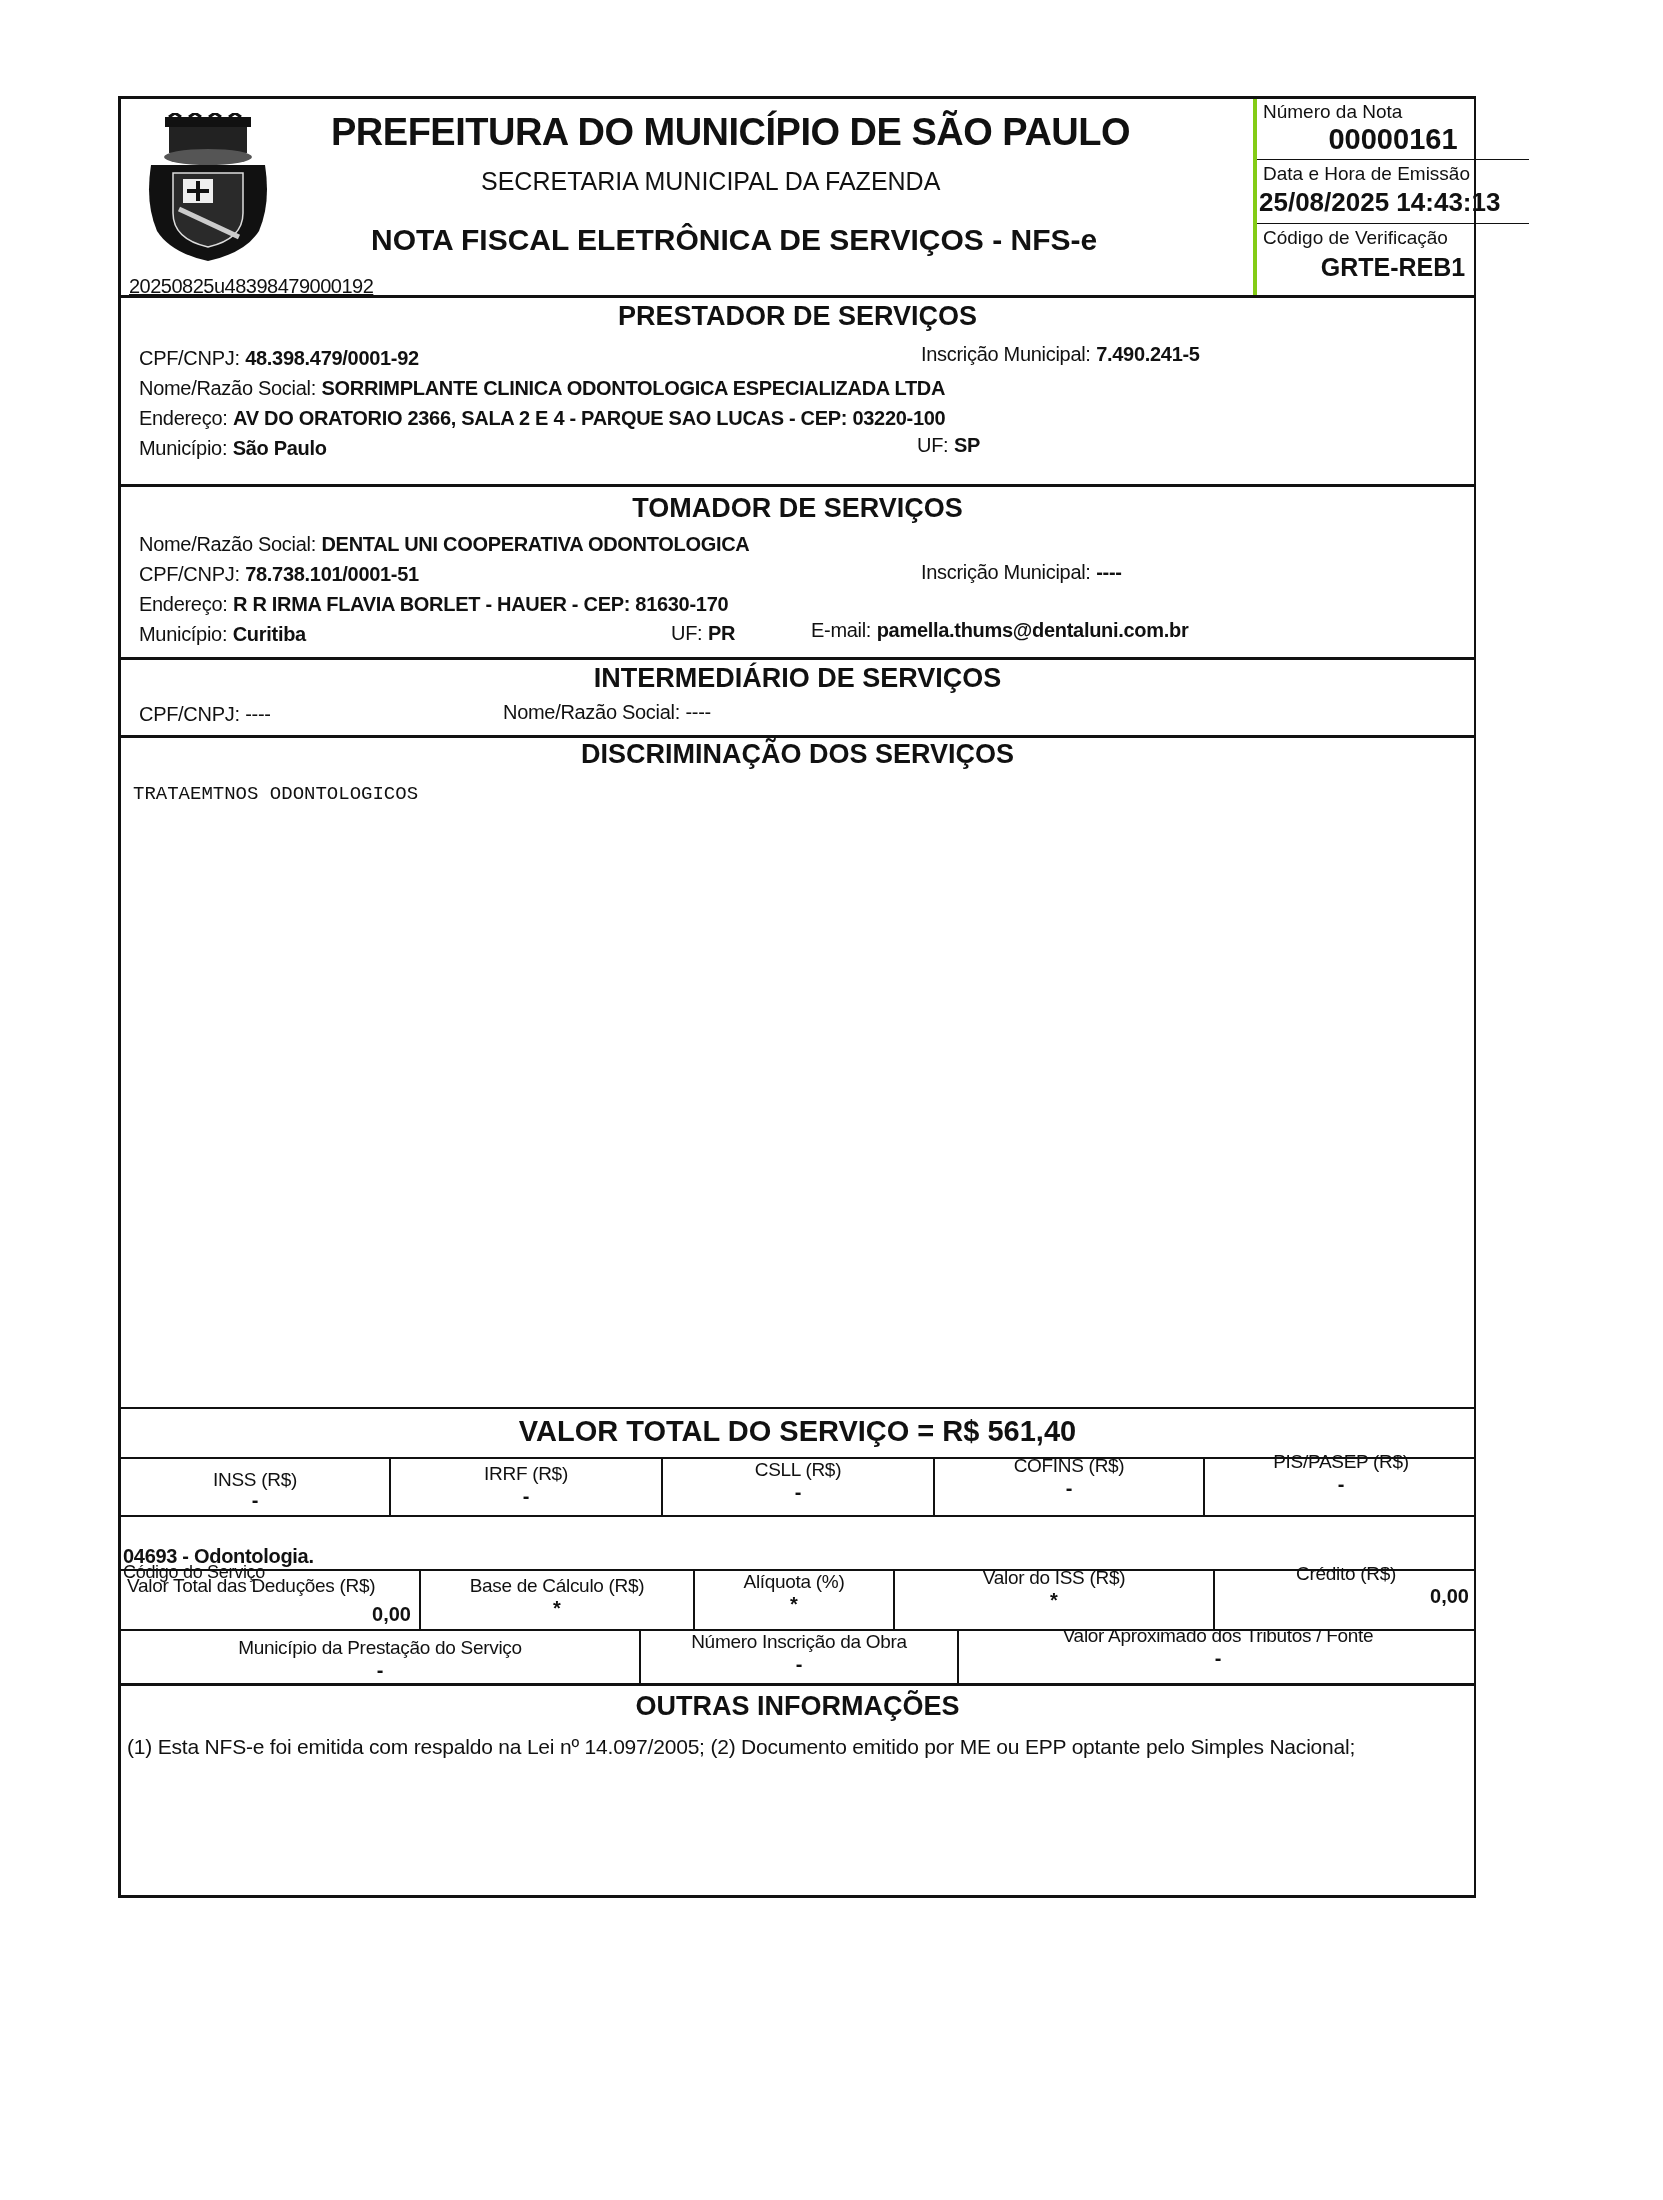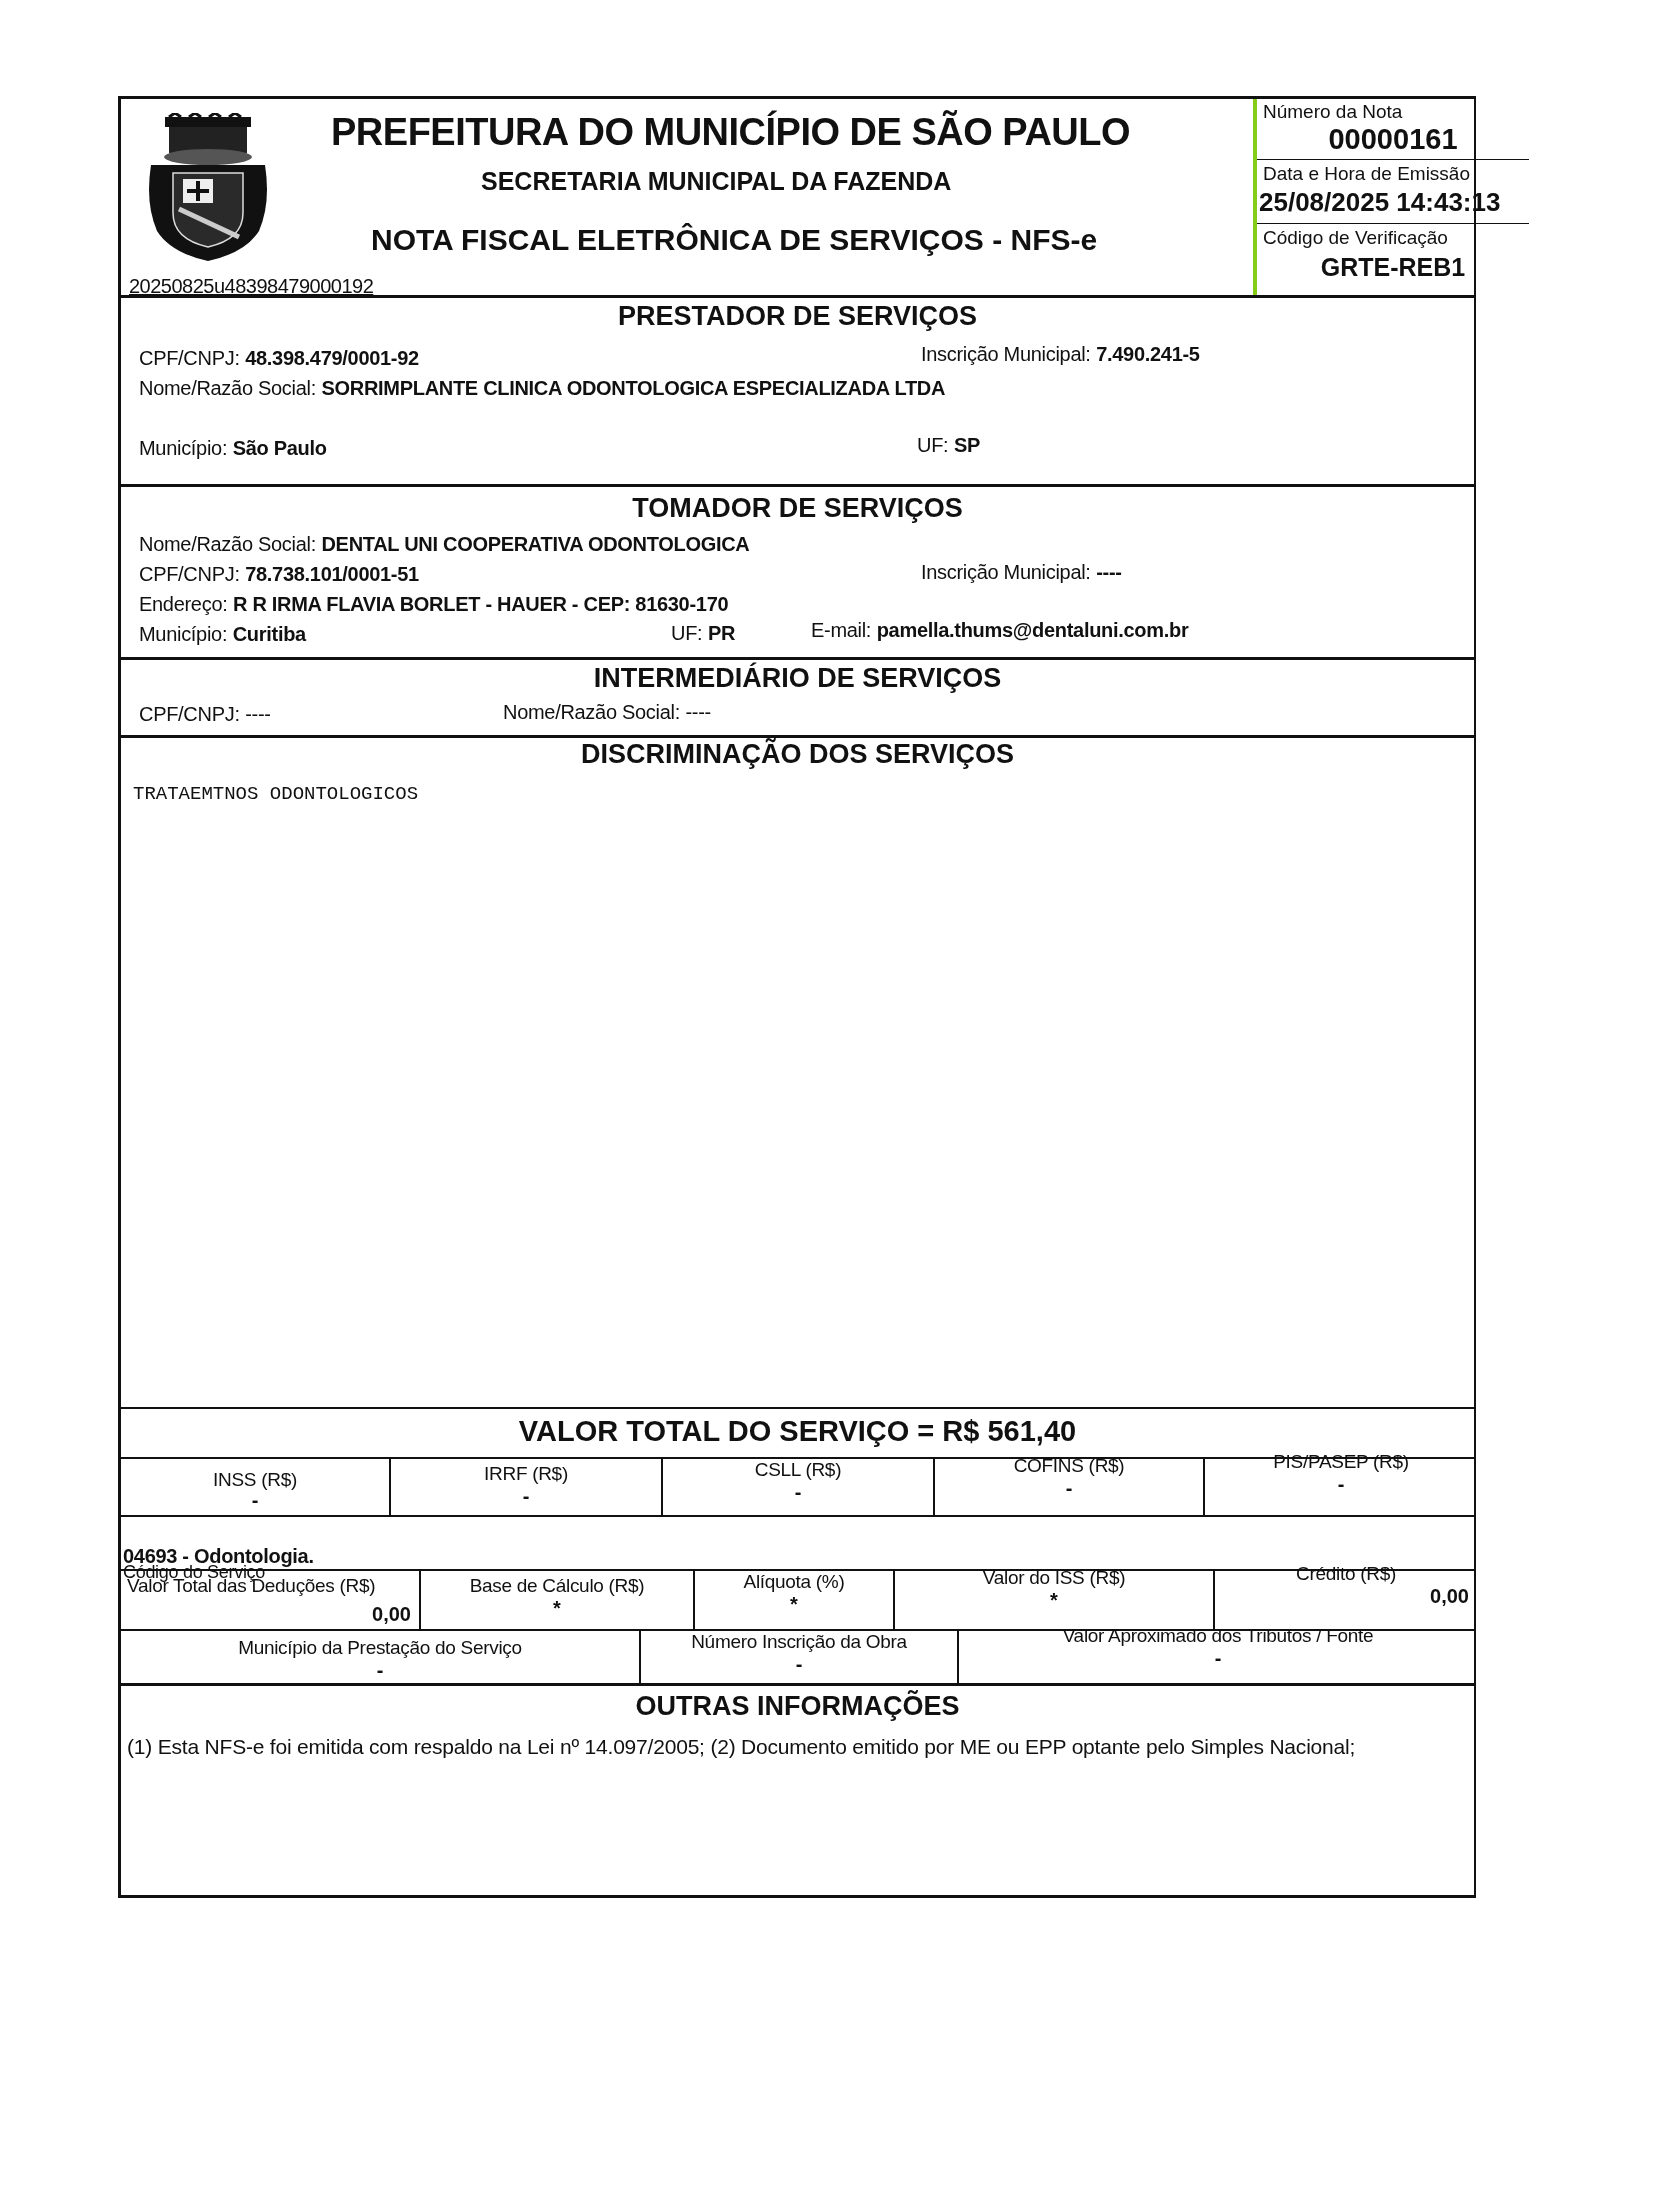--- a/index.html
+++ b/index.html
@@ -12,21 +12,21 @@
   }
   .row { position: absolute; left: 0; right: 0; }
   .hline { position: absolute; left: 0; right: 0; height: 0; border-top: 3px solid #111; }
   .hthin { border-top-width: 2px; }
 
   
   .header { top: 0; height: 196px; }
   .crest { position: absolute; left: 22px; top: 14px; width: 130px; height: 150px; }
   .hash { position: absolute; left: 8px; top: 176px; font-size: 20px; letter-spacing: -0.5px; text-decoration: underline; }
   .h-title { position: absolute; left: 210px; top: 12px; width: 960px; font-size: 38px; font-weight: bold; letter-spacing: -0.5px; white-space: nowrap; }
-  .h-sub { position: absolute; left: 360px; top: 68px; font-size: 25px; font-weight: bold; white-space: nowrap; }
+  .h-sub { position: absolute; left: 360px; top: 68px; font-size: 25px; font-weight: normal; white-space: nowrap; }
   .h-nfse { position: absolute; left: 250px; top: 124px; font-size: 30px; font-weight: bold; white-space: nowrap; }
   .h-side { position: absolute; left: 1132px; top: 0; width: 276px; height: 196px; border-left: 4px solid #84cc16; }
   .side-label { position: absolute; left: 6px; font-size: 19px; white-space: nowrap; }
   .side-val { position: absolute; left: 0; right: 0; text-align: center; font-weight: bold; white-space: nowrap; }
   .side-sep { position: absolute; left: 0; right: 0; border-top: 1.5px solid #111; }
 
   .sec-title { position: absolute; left: 0; right: 0; text-align: center; font-weight: bold; font-size: 27px; white-space: nowrap; }
   .field { position: absolute; font-size: 20px; white-space: nowrap; }
   .field .lbl { font-weight: normal; letter-spacing: -0.3px; }
   .field .val { font-weight: bold; letter-spacing: -0.3px; }
@@ -85,20 +85,24 @@
       <span class="val">48.398.479/0001-92</span>
     </div>
     <div class="field" style="left:800px;top:46px">
       <span class="lbl">Inscrição Municipal:</span>
       <span class="val">7.490.241-5</span>
     </div>
     <div class="field" style="left:18px;top:80px">
       <span class="lbl">Nome/Razão Social:</span>
       <span class="val">SORRIMPLANTE CLINICA ODONTOLOGICA ESPECIALIZADA LTDA</span>
     </div>
+    <div class="field" style="left:18px;top:110px">
+      <span class="lbl">Endereço:</span>
+      <span class="val">AV DO ORATORIO 2366, SALA 2 E 4 - PARQUE SAO LUCAS - CEP: 03220-100</span>
+    </div>
     <div class="field" style="left:18px;top:140px">
       <span class="lbl">Município:</span>
       <span class="val">São Paulo</span>
     </div>
     <div class="field" style="left:796px;top:137px">
       <span class="lbl">UF:</span>
       <span class="val">SP</span>
     </div>
   </div>
   <div class="hline" style="top:385px"></div>

